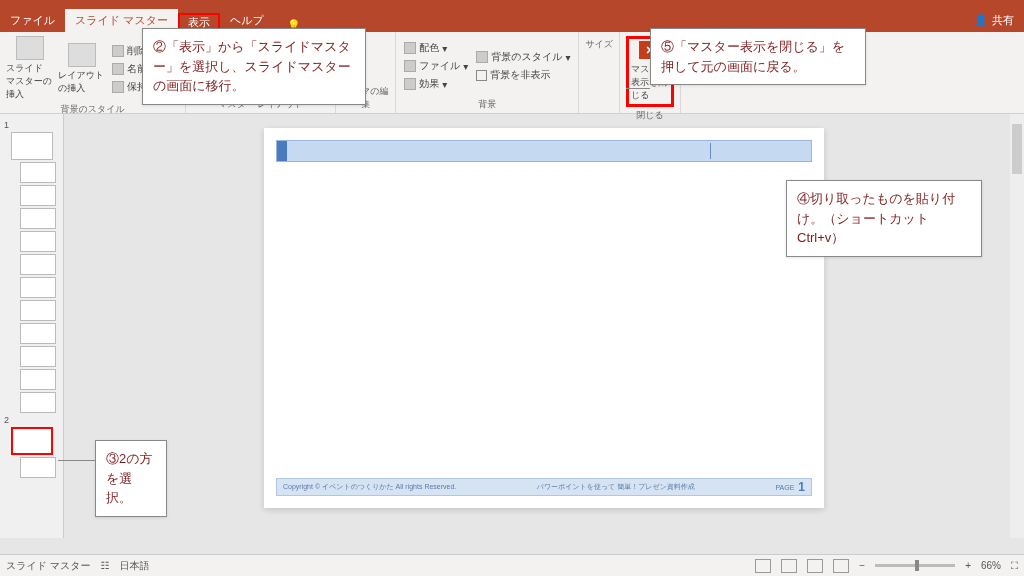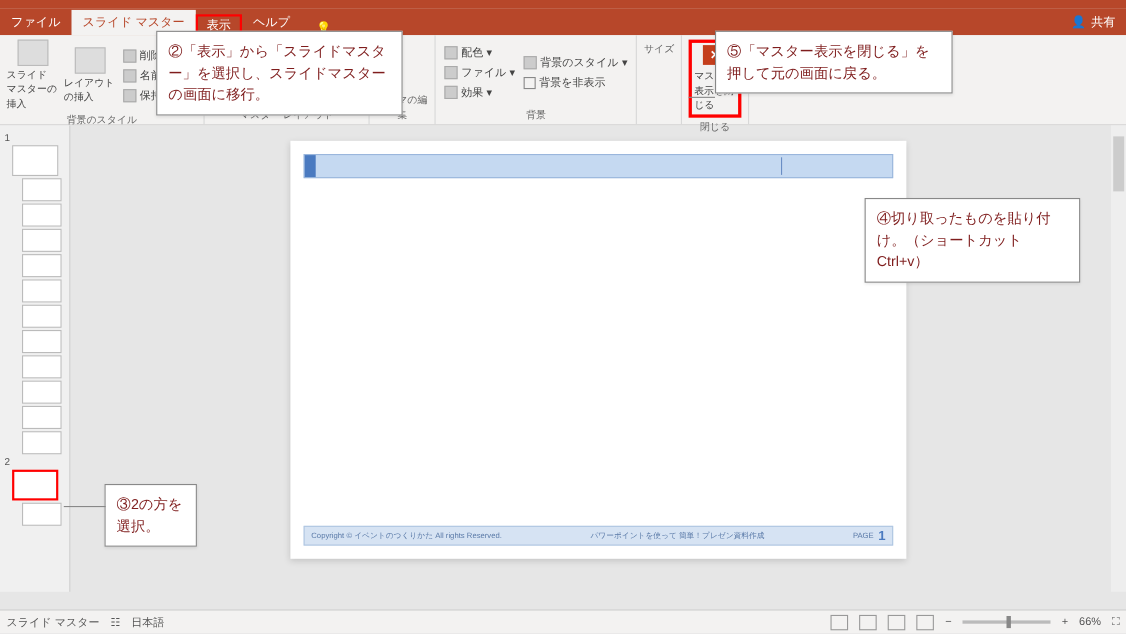--- a/index.html
+++ b/index.html
@@ -40,21 +40,21 @@
 .footerbar .ft2 { flex: 1; text-align: center; }
 .footerbar .pg { flex: 0 0 auto; display: flex; gap: 4px; align-items: center; }
 .footerbar .pgn { font-size: 12px; font-weight: bold; color: #4a7ac0; }
 .statusbar { position: absolute; bottom: 0; left: 0; right: 0; height: 22px; background: #f3f2f1; border-top: 1px solid #ccc; display: flex; align-items: center; font-size: 10px; color: #555; padding: 0 6px; gap: 10px; }
 .statusbar .spacer { flex: 1; }
 .viewbtn { width: 16px; height: 14px; border: 1px solid #999; }
 .zoomslider { width: 80px; height: 3px; background: #bbb; position: relative; }
 .zoomslider .zh { position: absolute; top: -4px; left: 50%; width: 4px; height: 11px; background: #888; }
 .callout { position: absolute; background: #fff; border: 1px solid #888; padding: 8px 10px; font-size: 13px; line-height: 1.5; color: #7f1d1d; box-shadow: 0 1px 3px rgba(0,0,0,.1); }
 .callout.c2 { top: 28px; left: 142px; width: 224px; z-index: 5; }
-.callout.c3 { top: 440px; left: 95px; width: 84px; }
+.callout.c3 { top: 440px; left: 95px; width: 72px; }
 .callout.c4 { top: 180px; left: 786px; width: 196px; }
 .callout.c5 { top: 28px; left: 650px; width: 216px; z-index: 5; }
 .cline { position: absolute; background: #888; z-index: 4; }
 .scrollv { position: absolute; right: 0; top: 0; bottom: 0; width: 14px; background: #eee; }
 .scrollv .thumb-s { position: absolute; top: 10px; left: 2px; right: 2px; height: 50px; background: #ccc; }
 </style>
 </head>
 <body>
 
 <div class="titlebar"></div>

